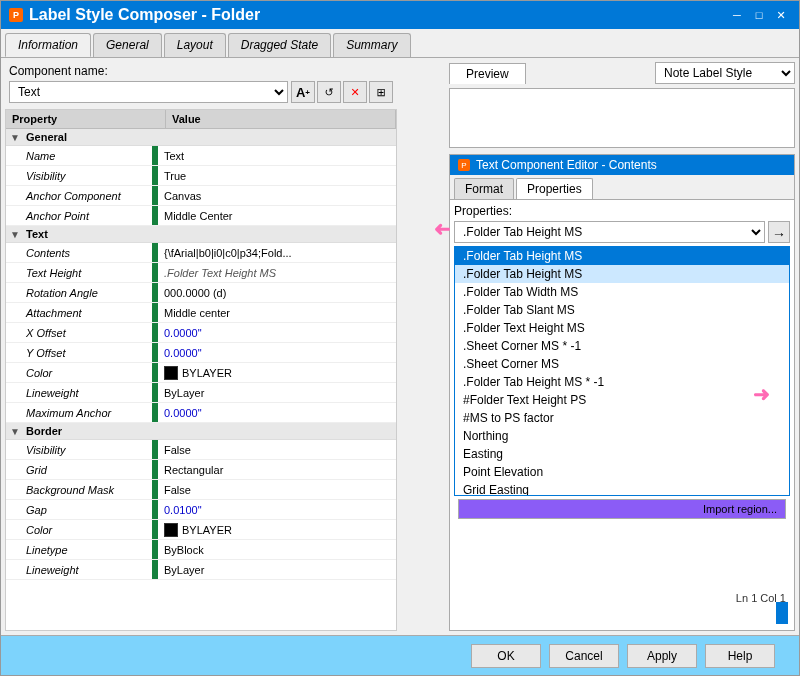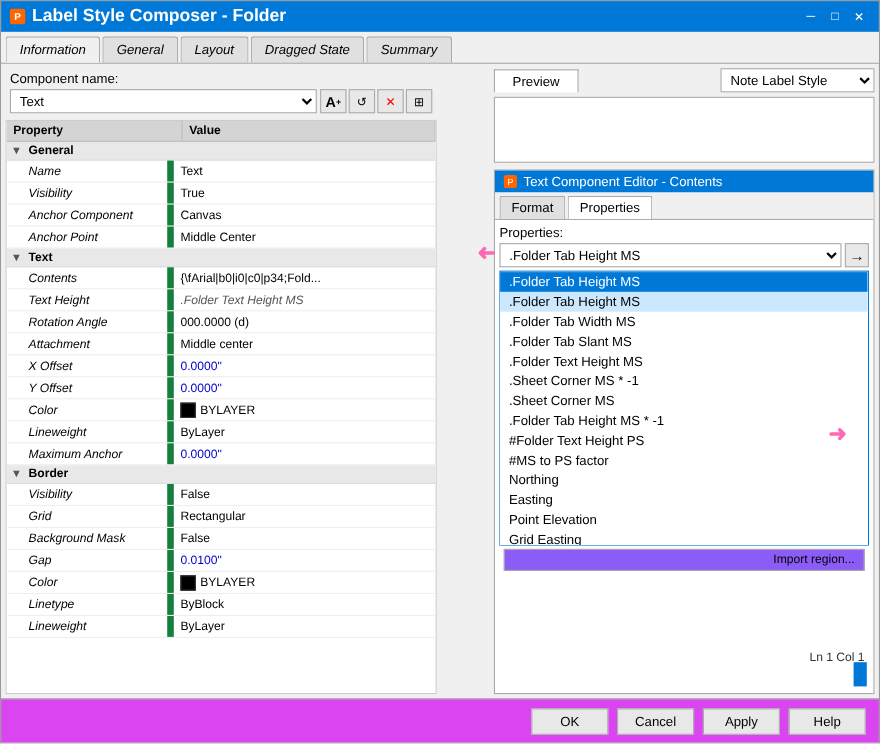--- a/index.html
+++ b/index.html
@@ -368,27 +368,27 @@
       padding: 2px 8px;
       font-size: 12px;
       cursor: pointer;
       white-space: nowrap;
     }
     .dropdown-item.selected { background: #0078d7; color: white; }
     .dropdown-item.highlighted { background: #cce8ff; }
 
     .bottom-bar {
       height: 40px;
-      background: #d946ef;
+      background: #7dd3fc;
       border-top: 1px solid #aaa;
       display: flex;
       align-items: center;
       justify-content: flex-end;
       gap: 8px;
-      padding: 0 12px;
+      padding: 0 24px;
       flex-shrink: 0;
     }
 
     .bottom-btn {
       min-width: 70px;
       height: 24px;
       border: 1px solid #aaa;
       background: #e8e8e8;
       cursor: pointer;
       font-size: 12px;

